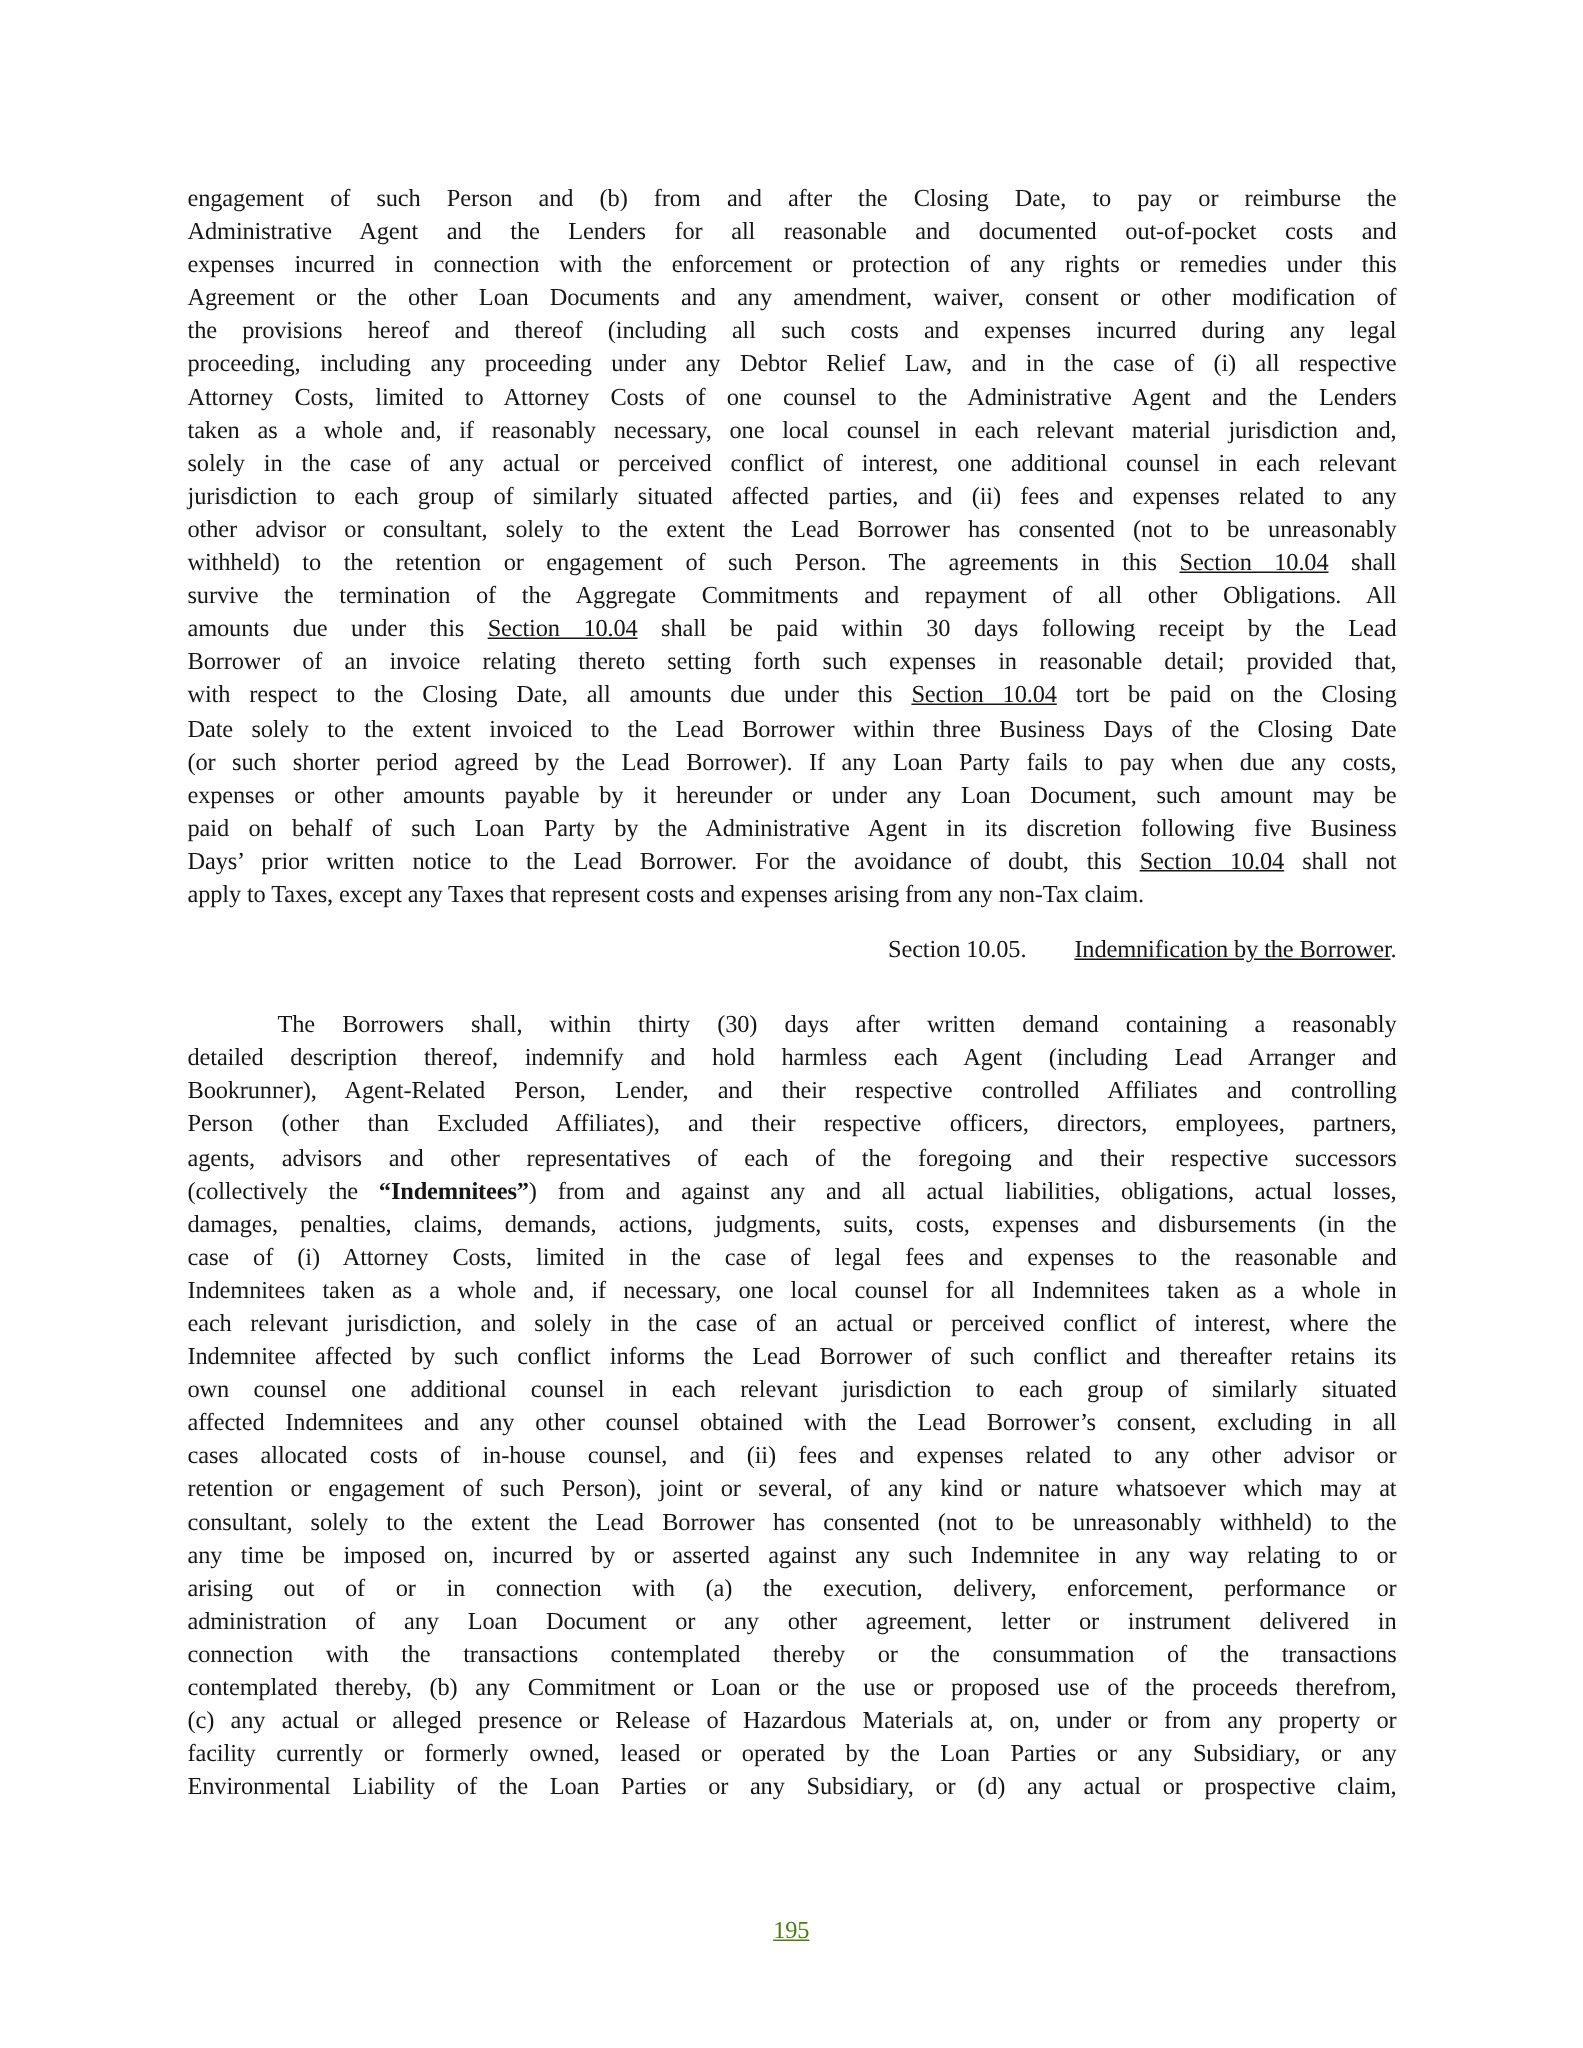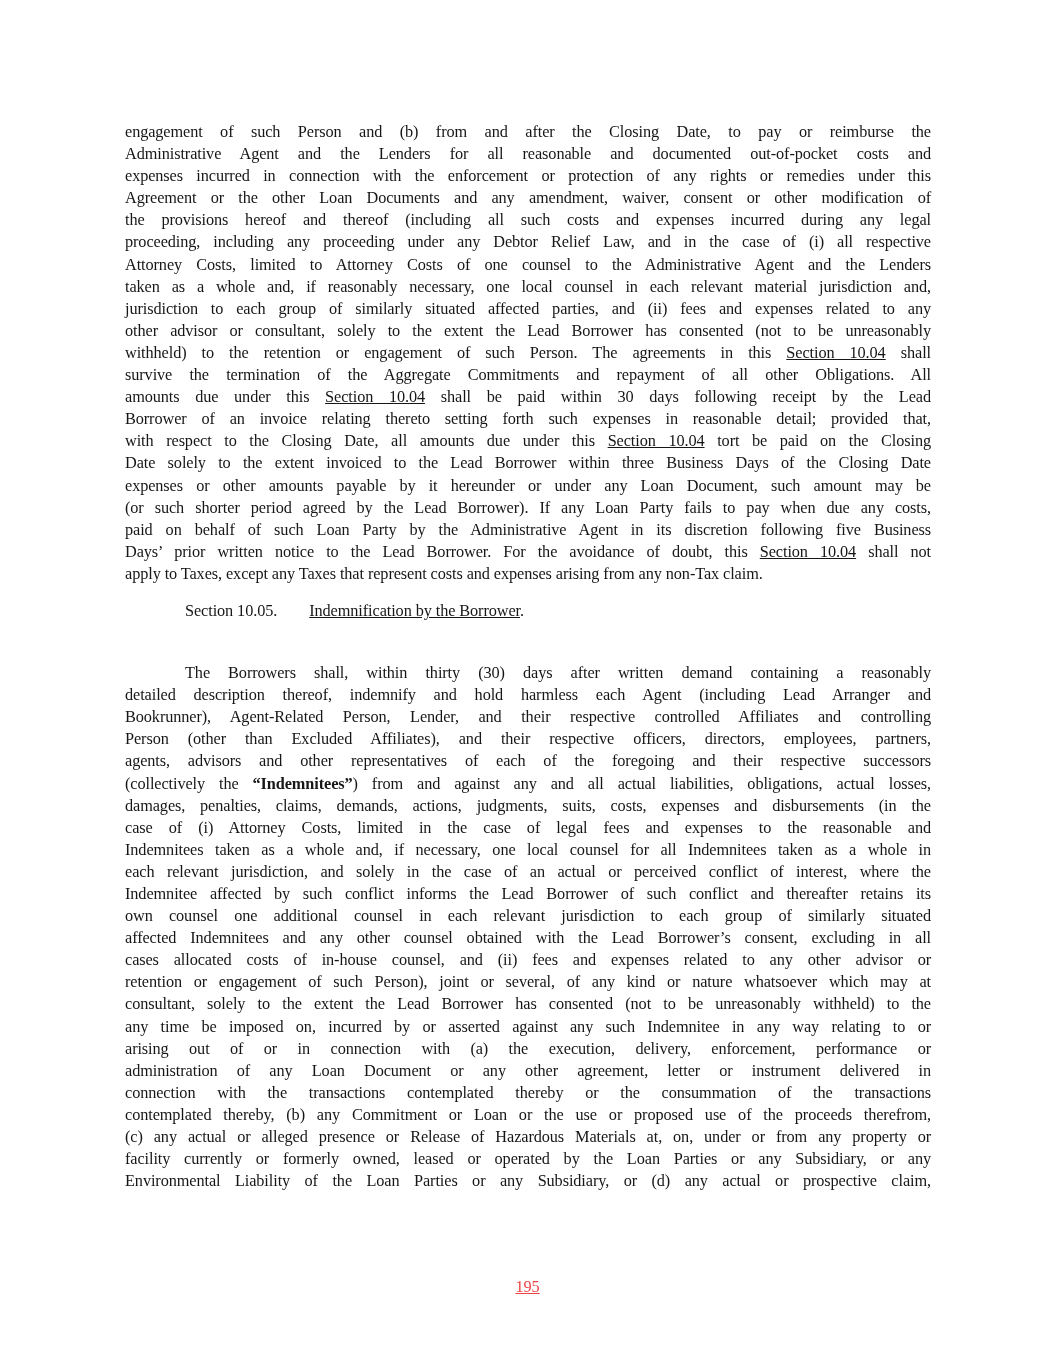--- a/index.html
+++ b/index.html
@@ -34,69 +34,71 @@
     text-align-last: left;
   }
   .para .ln.indent {
     text-indent: 60px;
   }
   .ln span.u { text-decoration: underline; }
   .ln span.i { }
   .ln span.b { font-weight: bold; margin-top: 23px; }
   .heading {
     margin-top: 15px;
-    margin-bottom: 40px;
+    margin-bottom: 28px;
     padding-left: 60px;
     line-height: 22.1px;
     white-space: nowrap;
+    text-align: right;
   }
   .heading .tab {
     display: inline-block;
     width: 32px;
   }
   .heading .u { text-decoration: underline; }
   .footer {
     position: absolute;
     left: 0;
     top: 1276px;
     width: 100%;
     text-align: center;
     line-height: 22.1px;
   }
   .pagenum {
-    color: #ef4444;
+    color: #4d7c0f;
     text-decoration: underline;
     cursor: pointer;
   }
 </style>
 </head>
 <body>
 
 <div class="page">
   <div class="content">
 
     <div class="para">
         <div class="ln"><span>engagement of such Person and (b) from and after the Closing Date, to pay or reimburse the</span></div>
         <div class="ln"><span>Administrative Agent and the Lenders for all reasonable and documented out-of-pocket costs and</span></div>
         <div class="ln"><span>expenses incurred in connection with the enforcement or protection of any rights or remedies under this</span></div>
         <div class="ln"><span>Agreement or the other Loan Documents and any amendment, waiver, consent or other modification of</span></div>
         <div class="ln"><span>the provisions hereof and thereof (including all such costs and expenses incurred during any legal</span></div>
         <div class="ln"><span>proceeding, including any proceeding under any Debtor Relief Law, and in the case of (i) all respective</span></div>
         <div class="ln"><span>Attorney Costs, limited to Attorney Costs of one counsel to the Administrative Agent and the Lenders</span></div>
         <div class="ln"><span>taken as a whole and, if reasonably necessary, one local counsel in each relevant material jurisdiction and,</span></div>
+        <div class="ln"><span>solely in the case of any actual or perceived conflict of interest, one additional counsel in each relevant</span></div>
         <div class="ln"><span>jurisdiction to each group of similarly situated affected parties, and (ii) fees and expenses related to any</span></div>
         <div class="ln"><span>other advisor or consultant, solely to the extent the Lead Borrower has consented (not to be unreasonably</span></div>
         <div class="ln"><span>withheld) to the retention or engagement of such Person.  The agreements in this </span><span class="u">Section 10.04</span><span> shall</span></div>
         <div class="ln"><span>survive the termination of the Aggregate Commitments and repayment of all other Obligations.  All</span></div>
         <div class="ln"><span>amounts due under this </span><span class="u">Section 10.04</span><span> shall be paid within 30 days following receipt by the Lead</span></div>
         <div class="ln"><span>Borrower of an invoice relating thereto setting forth such expenses in reasonable detail; </span><span class="i">provided</span><span> that,</span></div>
         <div class="ln"><span>with respect to the Closing Date, all amounts due under this </span><span class="u">Section 10.04</span><span> tort be paid on the Closing</span></div>
         <div class="ln"><span>Date solely to the extent invoiced to the Lead Borrower within three Business Days of the Closing Date</span></div>
+        <div class="ln"><span>(or such shorter period agreed by the Lead Borrower).  If any Loan Party fails to pay when due any costs,</span></div>
         <div class="ln"><span>expenses or other amounts payable by it hereunder or under any Loan Document, such amount may be</span></div>
-        <div class="ln"><span>(or such shorter period agreed by the Lead Borrower).  If any Loan Party fails to pay when due any costs,</span></div>
         <div class="ln"><span>paid on behalf of such Loan Party by the Administrative Agent in its discretion following five Business</span></div>
         <div class="ln"><span>Days’ prior written notice to the Lead Borrower.  For the avoidance of doubt, this </span><span class="u">Section 10.04</span><span> shall not</span></div>
         <div class="ln flush"><span>apply to Taxes, except any Taxes that represent costs and expenses arising from any non-Tax claim.</span></div>
       </div>
 
     <div class="heading"><span>Section 10.05.</span><span class="tab"></span><span class="u">Indemnification by the Borrower</span><span>.</span></div>
 
     <div class="para">
         <div class="ln indent"><span>The Borrowers shall, within thirty (30) days after written demand containing a reasonably</span></div>
         <div class="ln"><span>detailed description thereof, indemnify and hold harmless each Agent (including Lead Arranger and</span></div>

